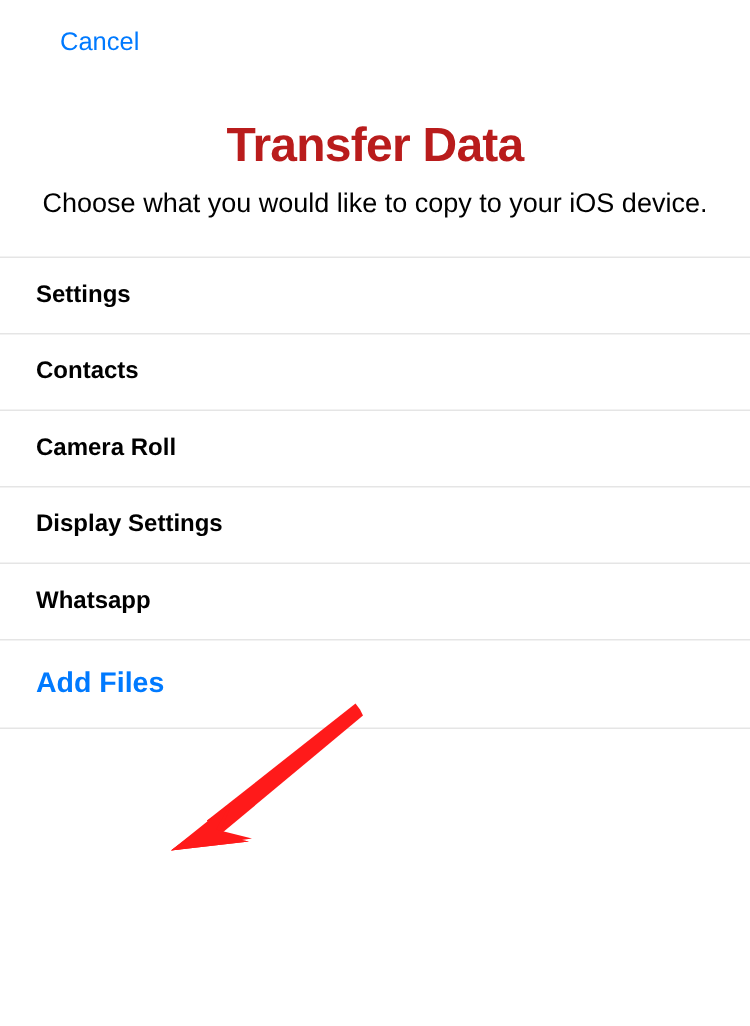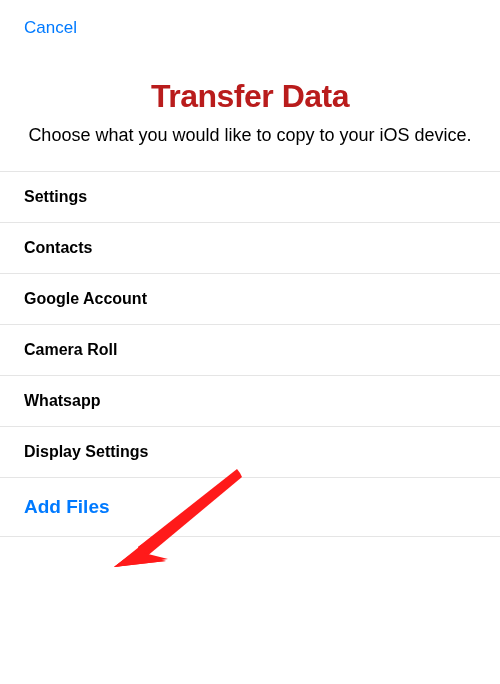--- a/index.html
+++ b/index.html
@@ -9,21 +9,21 @@
     }
     body {
       font-family: -apple-system, BlinkMacSystemFont, "Segoe UI", Helvetica, Arial, sans-serif;
       background: #ffffff;
       width: 500px;
       height: 684px;
       position: relative;
       overflow: hidden;
     }
     .header {
-      padding: 18px 24px 10px 24px;
+      padding: 18px 24px 10px 40px;
     }
     .cancel-btn {
       color: #007aff;
       font-size: 17px;
       background: none;
       border: none;
       cursor: pointer;
       padding: 0;
       font-family: inherit;
     }
@@ -78,24 +78,23 @@
 </div>
 
 <div class="title-section">
   <h1 class="title">Transfer Data</h1>
   <p class="subtitle">Choose what you would like to copy to your iOS device.</p>
 </div>
 
 <div class="list">
   <div class="list-item">Settings</div>
   <div class="list-item">Contacts</div>
-  <div class="list-item">Google Account</div>
   <div class="list-item">Camera Roll</div>
+  <div class="list-item">Display Settings</div>
   <div class="list-item">Whatsapp</div>
-  <div class="list-item">Display Settings</div>
   <div class="add-files">Add Files</div>
 </div>
 
 <div class="arrow-annotation">
   <svg width="140" height="110" viewBox="0 0 140 110">
     <defs>
       <linearGradient id="arrowGrad" x1="0%" y1="0%" x2="100%" y2="0%">
         <stop offset="0%" style="stop-color:#ff1a1a;stop-opacity:1"></stop>
         <stop offset="100%" style="stop-color:#ff1a1a;stop-opacity:1"></stop>
       </linearGradient>

